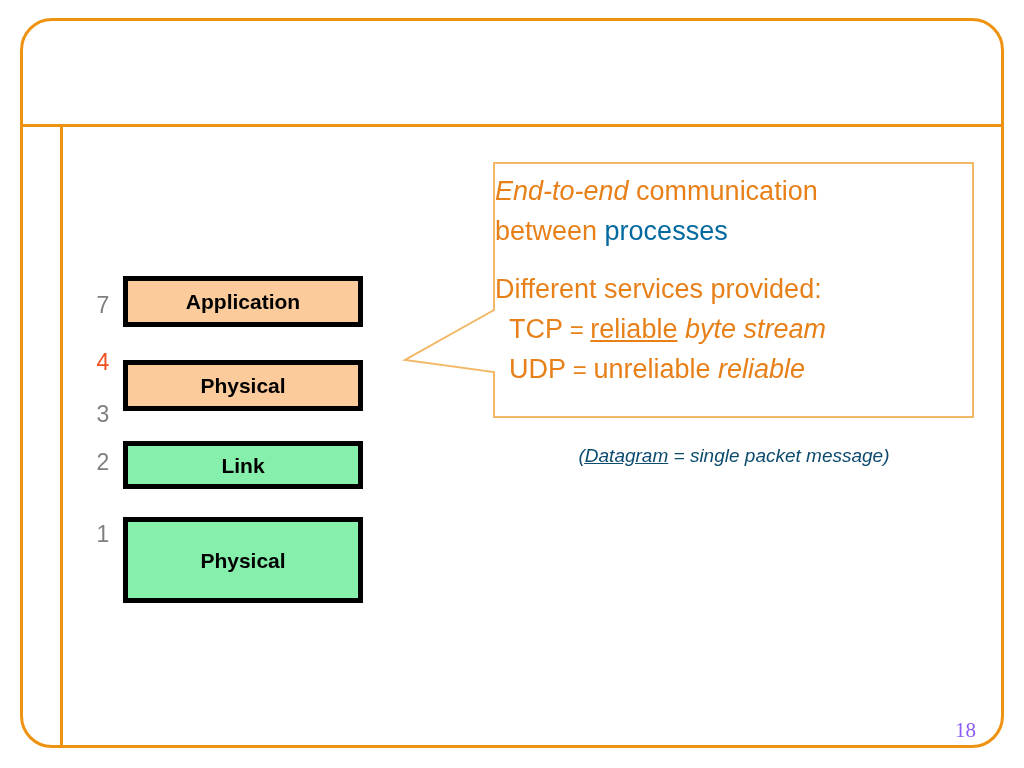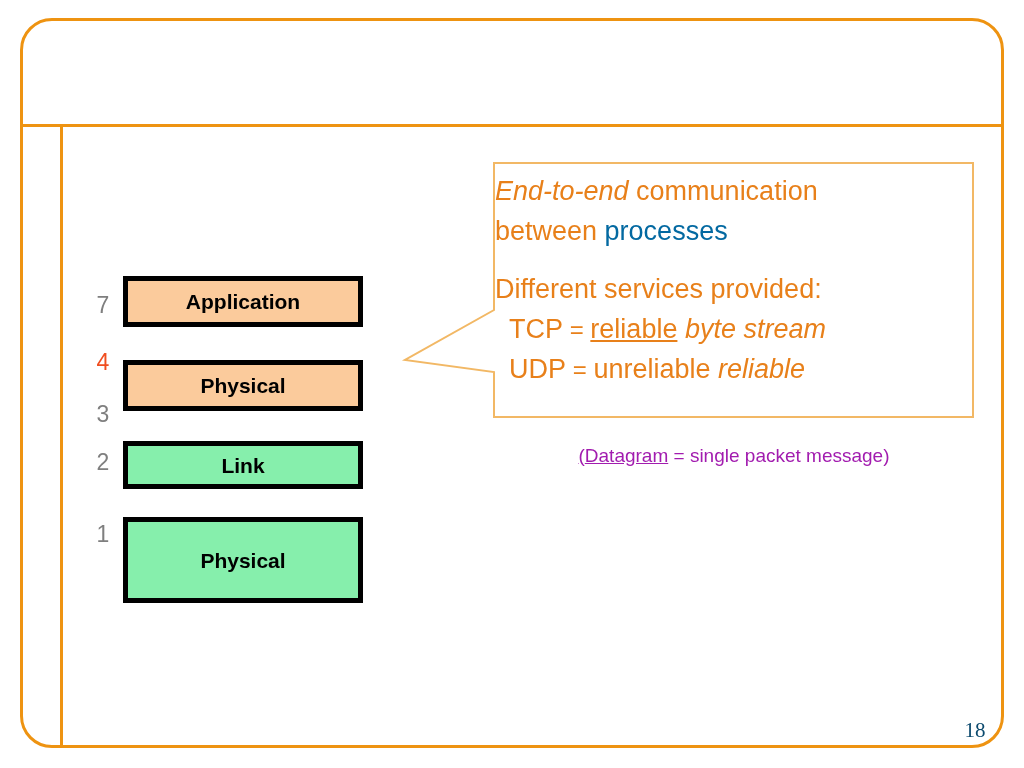--- a/index.html
+++ b/index.html
@@ -134,35 +134,36 @@
   .callout-text .indent { padding-left: 14px; display: inline-block; }
 
   
   .green-note {
     position: absolute;
     left: 494px;
     top: 445px;
     width: 480px;
     text-align: center;
     font-size: 19px;
-    color: #a21caf;
+    font-style: italic;
+    color: #0c4a6e;
     white-space: nowrap;
   }
   .green-note .underline { text-decoration: underline; }
 
   
   .page-number {
     position: absolute;
     left: 955px;
     top: 718px;
     width: 40px;
-    text-align: center;
+    text-align: left;
     font-family: "Liberation Serif", serif;
     font-size: 21px;
-    color: #0c4a6e;
+    color: #8b5cf6;
   }
 </style>
 </head>
 <body>
 
 <div id="slide">
 
   <div class="frame-outer"></div>
   <div class="frame-divider"></div>
   <div class="frame-inner-vert"></div>

